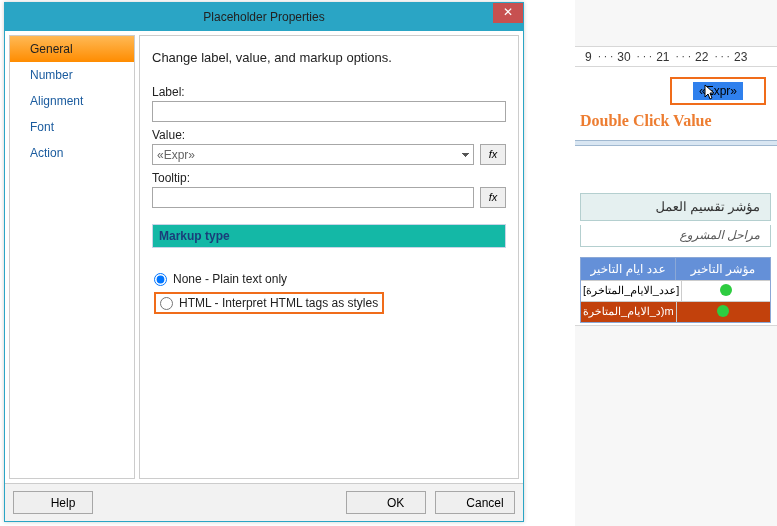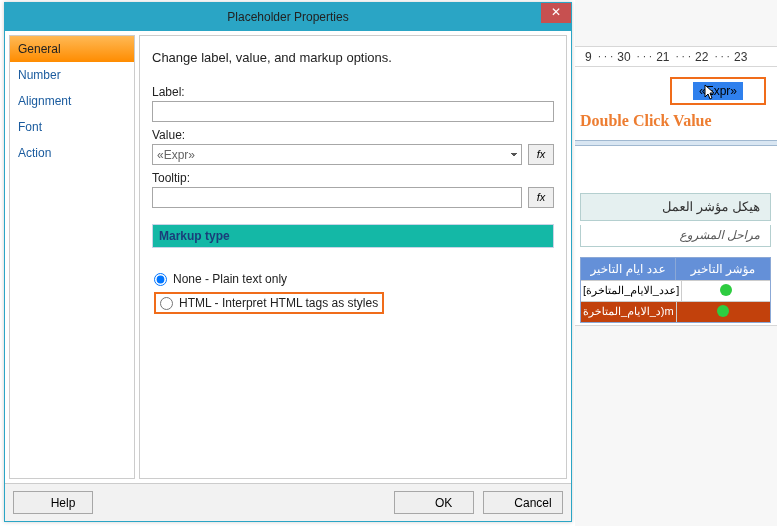--- a/index.html
+++ b/index.html
@@ -26,27 +26,27 @@
 .wbs-table-head > div:first-child { border-left: none; }
 .wbs-table-row { display: flex; border-top: 1px solid #ccc; }
 .wbs-table-row > div { flex: 1; text-align: center; padding: 3px 2px; border-left: 1px solid #ccc; font-size: 11px; direction: rtl; }
 .wbs-table-row > div:first-child { border-left: none; }
 .wbs-table-row.sel { background: #c2410c; color: #fff; }
 .dot-green { width: 12px; height: 12px; background: #2ecc40; border-radius: 50%; display: inline-block; }
 
 .bg-bottom { position: absolute; left: 575px; right: 0; top: 325px; bottom: 0; background: #f7f7f7; border-top: 1px solid #d7d7d7; }
 
 
-.dialog { position: absolute; left: 4px; top: 2px; width: 568px; height: 520px; background: #fff; border: 1px solid #2aa5c5; box-shadow: 0 0 4px rgba(0,0,0,.2); }
+.dialog { position: absolute; left: 4px; top: 2px; width: 520px; height: 520px; background: #fff; border: 1px solid #2aa5c5; box-shadow: 0 0 4px rgba(0,0,0,.2); }
 .titlebar { height: 28px; background: #2aa5c5; display: flex; align-items: center; position: relative; }
 .titlebar-text { position: absolute; left: 50%; transform: translateX(-50%); color: #222; font-size: 12px; }
 .close-btn { position: absolute; right: 0; top: 0; width: 30px; height: 20px; background: #c75050; color: #fff; text-align: center; line-height: 18px; font-family: Arial; font-size: 13px; cursor: pointer; }
 .dialog-body { position: absolute; top: 28px; left: 0; right: 0; bottom: 38px; display: flex; }
 .sidebar { width: 126px; background: #fff; border: 1px solid #ccc; margin: 4px 0 4px 4px; }
-.sidebar-item { padding: 6px 8px; color: #1a5b9e; cursor: pointer; }
+.sidebar-item { padding: 6px 20px; color: #1a5b9e; cursor: pointer; }
 .sidebar-item.active { background: linear-gradient(#ffb955, #ff8c00); color: #222; }
 .content { flex: 1; border: 1px solid #ccc; margin: 4px 4px 4px 4px; background: #fff; padding: 14px 12px 10px 12px; }
 .content-heading { font-size: 13px; color: #222; margin-bottom: 20px; }
 .form-row { margin-bottom: 6px; }
 .form-label { font-size: 12px; color: #222; margin-bottom: 2px; display: block; }
 .input-row { display: flex; gap: 6px; }
 .text-input { flex: 1; border: 1px solid #a7a7a7; height: 21px; padding: 0 4px; font-size: 12px; background: #fff; }
 select.text-input { appearance: none; -webkit-appearance: none; color: #666; padding-right: 18px; background-image: linear-gradient(45deg, transparent 50%, #555 50%), linear-gradient(135deg, #555 50%, transparent 50%); background-position: right 7px center, right 3px center; background-size: 4px 4px, 4px 4px; background-repeat: no-repeat; }
 .fx-btn { width: 26px; height: 21px; border: 1px solid #a7a7a7; background: #efefef; font-style: italic; font-size: 11px; cursor: pointer; text-align: center; line-height: 19px; }
 .section-header { background: #14b8a6; border: 1px solid #c8d4e6; padding: 4px 6px; font-weight: bold; color: #1a3d7a; font-size: 12px; margin-top: 16px; }
@@ -77,21 +77,21 @@
     <div class="expr-box">
       <span>«Expr»</span>
       <svg width="16" height="18" viewBox="0 0 16 18">
           <path d="M2 1 L2 13 L5 10 L7 15 L9 14 L7 9 L11 9 Z" fill="#fff" stroke="#000" stroke-width="1"></path>
         </svg>
     </div>
   </div>
   <div class="annotation">Double Click Value</div>
   <div class="bg-divider"></div>
 
-  <div class="wbs-header">هيكل مؤشر العمل</div>
+  <div class="wbs-header">مؤشر تقسيم العمل</div>
   <div class="wbs-sub">مراحل المشروع</div>
   <div class="wbs-table">
     <div class="wbs-table-head">
       <div>عدد ايام التاخير</div>
       <div>مؤشر التاخير</div>
     </div>
     <div class="wbs-table-row">
       <div>[عدد_الايام_المتاخرة]</div>
       <div><span class="dot-green"></span></div>
     </div>

